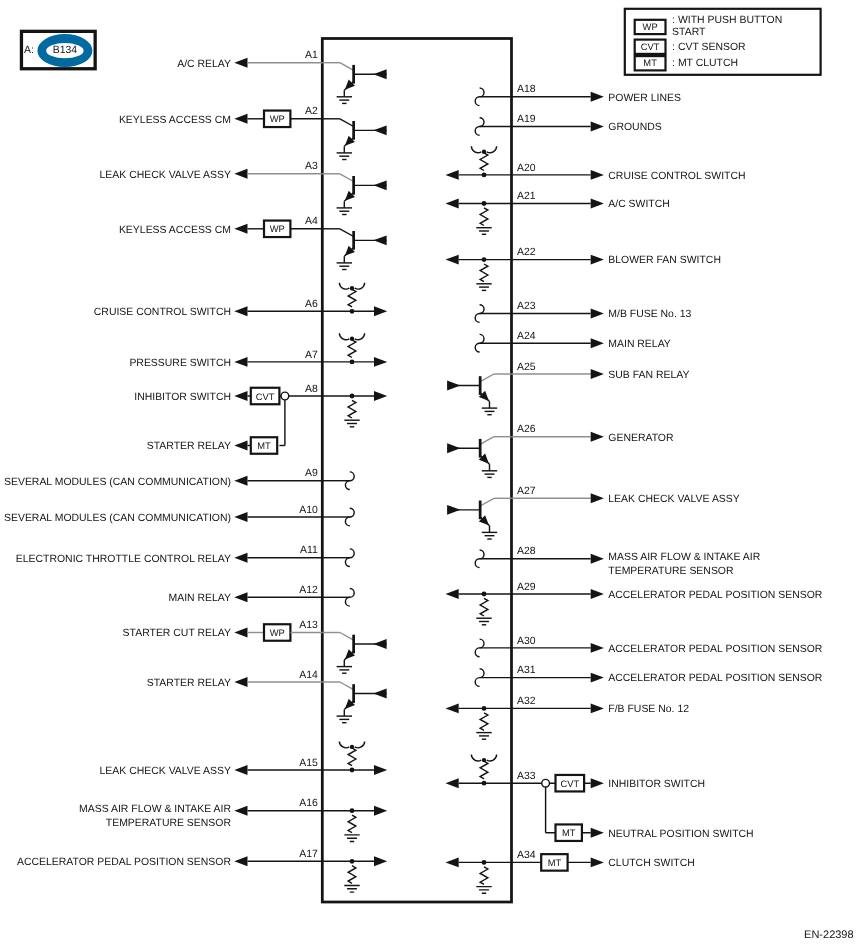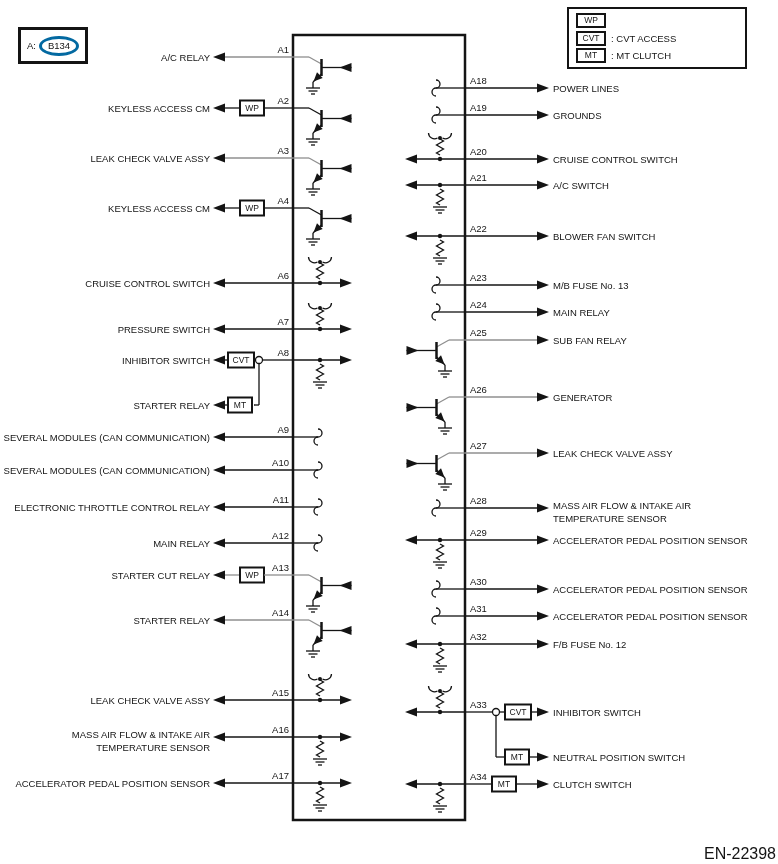--- a/index.html
+++ b/index.html
@@ -3,44 +3,45 @@
 <meta charset="utf-8">
 <style>
   html,body{margin:0;padding:0;}
   body{width:778px;height:864px;position:relative;background:#fff;overflow:hidden;
        font-family:"Liberation Sans",sans-serif;color:#141414;}
   svg{position:absolute;left:0;top:0;}
   svg text{font-family:"Liberation Sans",sans-serif;}
   .connector-box{position:absolute;left:18px;top:27px;width:64px;height:31px;
        border:3px solid #141414;display:flex;align-items:center;justify-content:center;
        gap:3px;font-size:9.5px;}
-  .connector-id{border:3px solid #0369a1;border-radius:50%;padding:1px 6px 2px 6px;}
+  .connector-id{border:8px solid #0369a1;border-radius:50%;padding:1px 6px 2px 6px;}
   .legend{position:absolute;left:567px;top:7px;width:162px;height:50px;
        border:2.5px solid #141414;padding:4px 7px;display:flex;flex-direction:column;
        justify-content:space-between;}
   .legend-row{display:flex;align-items:center;gap:5px;font-size:9.5px;}
   .legend-tag{border:2px solid #141414;min-width:22px;text-align:center;
        font-size:8.5px;padding:0 2px;line-height:11px;}
-  .footer-id{position:absolute;right:2px;top:845px;font-size:16px;}
+  .footer-id{position:absolute;right:2px;top:845px;font-size:10px;}
 </style>
 </head>
 <body>
 
 <div class="connector-box">
   <span>A:</span>
   <span class="connector-id">B134</span>
 </div>
 
 <div class="legend">
   <div class="legend-row">
     <span class="legend-tag">WP</span>
+    <span>: WITH PUSH BUTTON START</span>
   </div>
   <div class="legend-row">
     <span class="legend-tag">CVT</span>
-    <span>: CVT ACCESS</span>
+    <span>: CVT SENSOR</span>
   </div>
   <div class="legend-row">
     <span class="legend-tag">MT</span>
     <span>: MT CLUTCH</span>
   </div>
 </div>
 
 <svg width="778" height="864">
     <rect x="293" y="35" width="172" height="785" fill="none" stroke="#141414" stroke-width="2.5"></rect>
     <g>

